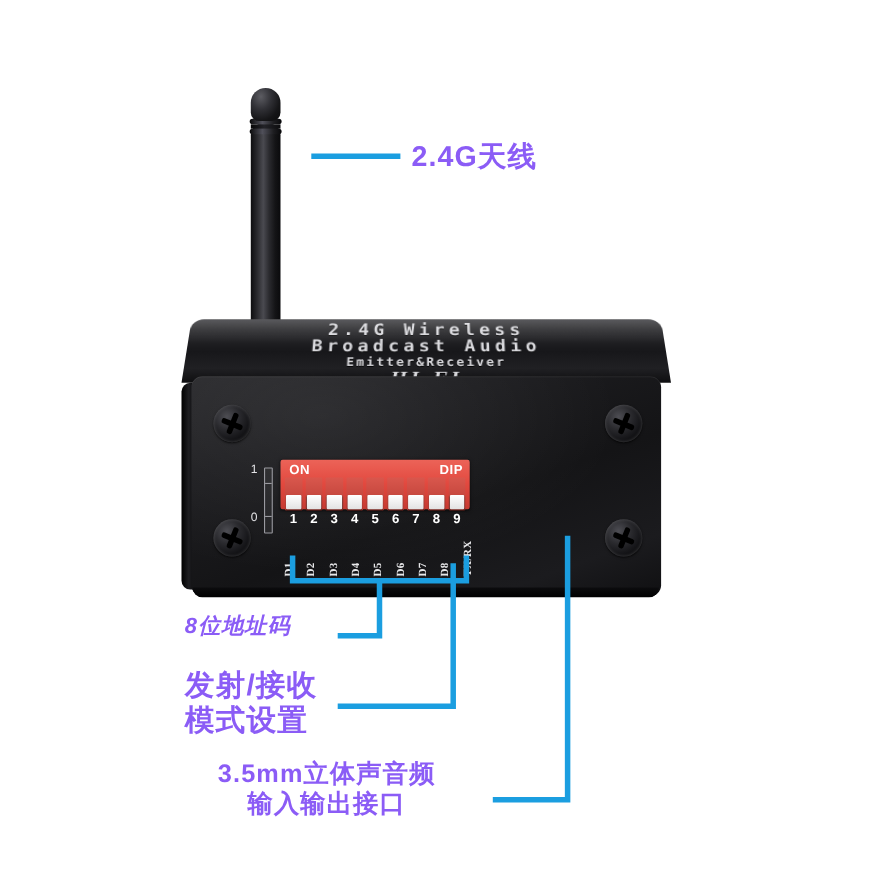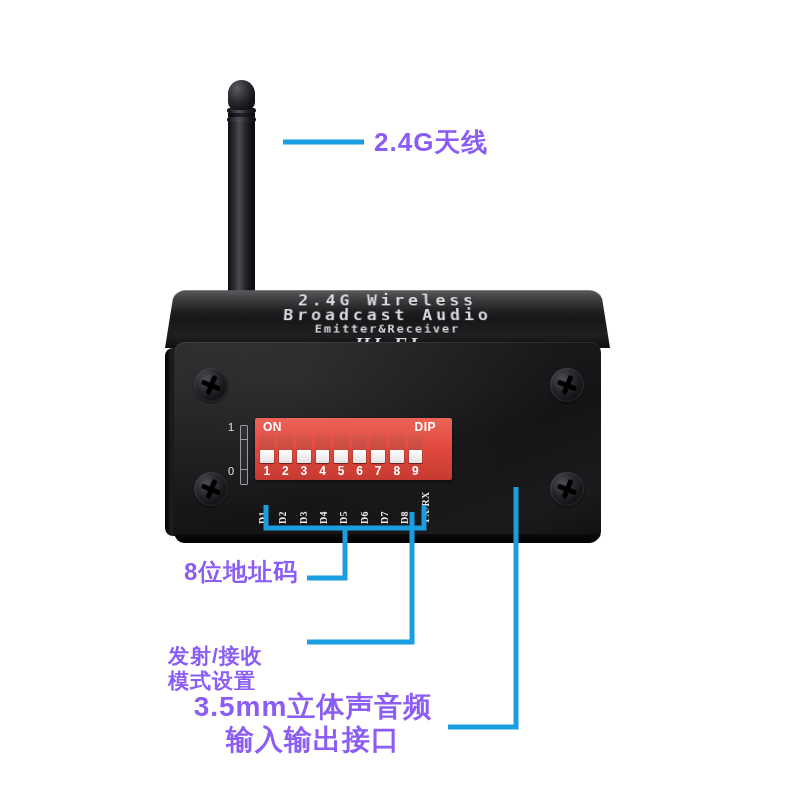--- a/index.html
+++ b/index.html
@@ -108,30 +108,29 @@
   .scale .num.n1{top:-4px;}
   .scale .num.n0{top:40px;}
   .scale .bar{
     position:absolute;left:12px;top:0;width:6px;height:58px;
     border:1px solid #9a9aa0;border-radius:1px;background:rgba(255,255,255,.05);
   }
   .scale .bar i{position:absolute;left:0;width:100%;height:1px;background:#9a9aa0;}
   .scale .bar i.t{top:13px;} .scale .bar i.b{top:43px;}
 
   .dip{
-    position:absolute;left:27px;top:0px;width:172px;height:62px;
+    position:absolute;left:27px;top:0px;width:172px;height:45px;
     background:linear-gradient(180deg,#ec6358 0%,#e2493f 48%,#c63a31 100%);
     border-radius:2px;
     box-shadow:0 1px 3px rgba(0,0,0,.6);
-    padding-left:25px;
   }
   .dip .on,.dip .dipw{
     position:absolute;top:2px;color:#fff;font-size:12px;font-weight:700;letter-spacing:.5px;
   }
-  .dip .on{left:8px;} .dip .dipw{right:16px;}
+  .dip .on{left:8px;} .dip .dipw{right:6px;}
   .dip .slots{position:absolute;left:4px;top:16px;width:164px;height:30px;display:flex;gap:3px;}
   .dip .slot{
     position:relative;flex:1;height:30px;border-radius:1px;
     background:linear-gradient(180deg,#d9574d,#b83c33);
   }
   .dip .lever{
     position:absolute;left:1px;width:calc(100% - 2px);height:13px;border-radius:1px;
     background:linear-gradient(180deg,#ffffff,#e2e2e2);
     box-shadow:0 1px 1px rgba(0,0,0,.45);
   }
@@ -175,23 +174,23 @@
     color:#eaeaec;font-size:13px;font-weight:700;letter-spacing:2px;
     font-family:"Liberation Serif",serif;
   }
 
   
   .lines{position:absolute;left:0;top:0;width:800px;height:800px;pointer-events:none;}
 
   
   .ann{position:absolute;color:#8b5cf6;font-weight:700;line-height:1.18;white-space:pre-line;}
   .ann.a-antenna{left:374px;top:127px;font-size:26px;letter-spacing:1px;}
-  .ann.a-addr{left:184px;top:558px;font-size:24px;letter-spacing:1px;}
-  .ann.a-mode{left:168px;top:644px;font-size:21px;letter-spacing:1px;}
-  .ann.a-jack{left:168px;top:690px;font-size:28px;letter-spacing:1px;text-align:center;width:290px;}
+  .ann.a-addr{left:168px;top:558px;font-size:20px;letter-spacing:1px;font-style:italic;}
+  .ann.a-mode{left:168px;top:608px;font-size:27px;letter-spacing:1px;}
+  .ann.a-jack{left:152px;top:690px;font-size:23px;letter-spacing:1px;text-align:center;width:290px;}
 </style>
 </head>
 <body>
 
 <div id="stage">
 
   <div class="antenna-wrap">
     <div class="ant-rod"></div>
     <div class="ant-gap"></div>
     <div class="ant-ring r1"></div>

